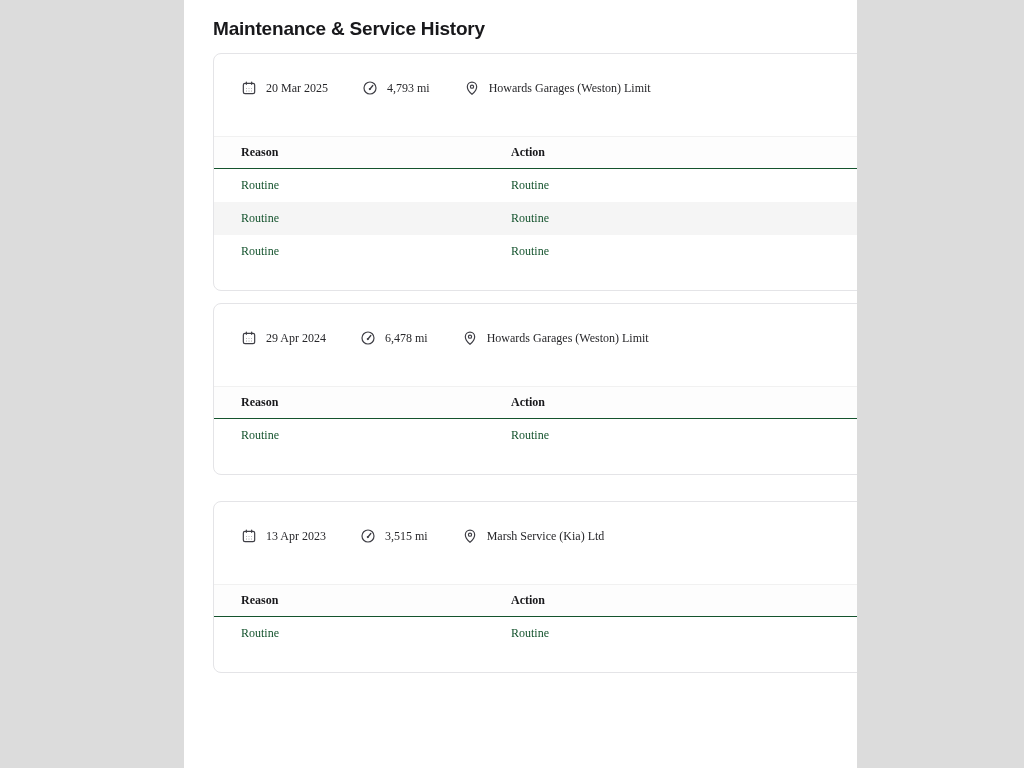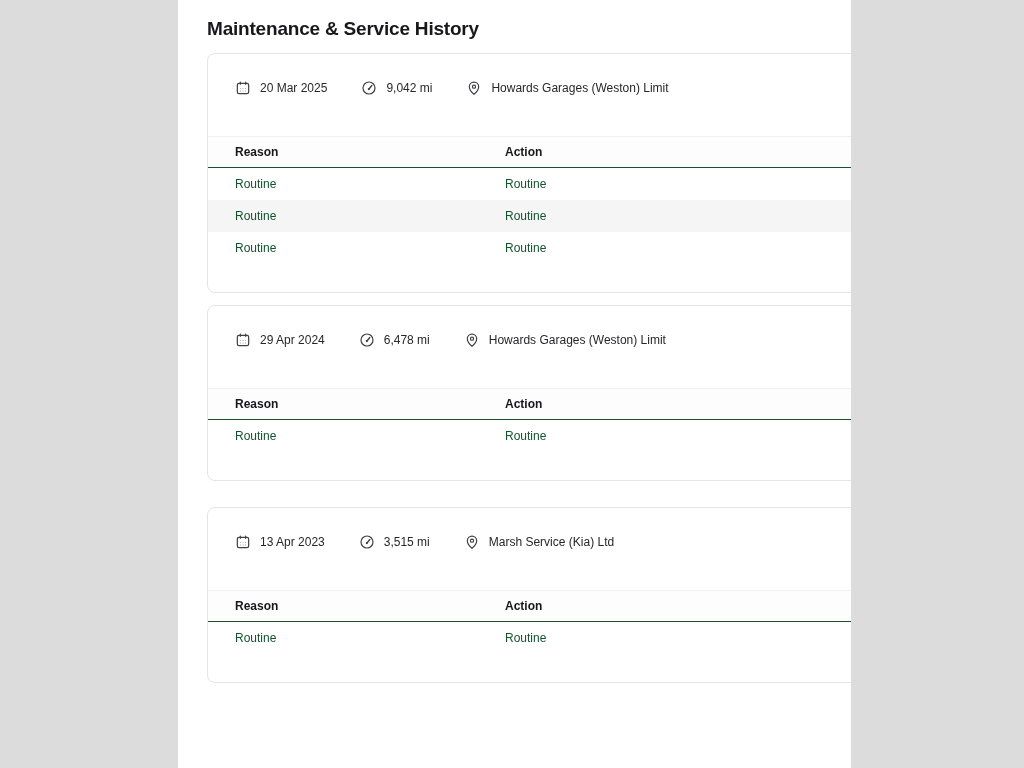--- a/index.html
+++ b/index.html
@@ -6,21 +6,21 @@
   html, body { margin: 0; padding: 0; }
   body {
     width: 1024px; height: 768px;
     background: #dcdcdc;
     font-family: "Liberation Sans", sans-serif;
     position: relative;
     overflow: hidden;
   }
   .content-panel {
     position: absolute;
-    left: 178px; top: 0;
+    left: 184px; top: 0;
     width: 673px; height: 768px;
     background: #ffffff;
     overflow: hidden;
   }
   .content-inner { padding: 17px 0 0 29px; }
   .page-title {
     margin: 0;
     font-size: 19px;
     line-height: 24px;
     font-weight: 700;
@@ -32,21 +32,22 @@
     font-size: 13.5px;
     line-height: 18px;
     color: #52525b;
   }
   .card {
     width: 760px;
     margin-top: 12px;
     background: #ffffff;
     border: 1px solid #e4e4e7;
     border-radius: 8px;
-    padding: 26px 0 28px 0;
+    padding: 26px 0 22px 0;
+    font-family: Liberation Serif, serif;
   }
   .card + .card { margin-top: 26px; }
   .card-meta {
     display: flex;
     align-items: center;
     gap: 34px;
     padding: 0 27px;
     font-size: 12px;
     color: #27272a;
   }
@@ -98,21 +99,21 @@
           <circle cx="16" cy="16.5" r="0.6" fill="currentColor" stroke="none"></circle>
         </svg>
         <span class="meta-text">20 Mar 2025</span>
       </span>
       <span class="meta-item">
         <svg width="16" height="16" viewBox="0 0 24 24" fill="none" stroke="currentColor" stroke-width="1.8" stroke-linecap="round" stroke-linejoin="round">
           <circle cx="12" cy="12" r="9"></circle>
           <path d="M12 13.5 L16.2 8.2" stroke-width="2"></path>
           <circle cx="11.7" cy="13.6" r="1.6" fill="currentColor" stroke="none"></circle>
         </svg>
-        <span class="meta-text">9,042 mi</span>
+        <span class="meta-text">4,793 mi</span>
       </span>
       <span class="meta-item">
         <svg width="16" height="16" viewBox="0 0 24 24" fill="none" stroke="currentColor" stroke-width="1.8" stroke-linecap="round" stroke-linejoin="round">
           <path d="M12 21.5c0 0-7-5.8-7-11.3a7 7 0 1 1 14 0c0 5.5-7 11.3-7 11.3z"></path>
           <circle cx="12" cy="10" r="2.4"></circle>
         </svg>
         <span class="meta-text">Howards Garages (Weston) Limit</span>
       </span>
     </div>
     <table class="tx-table">

